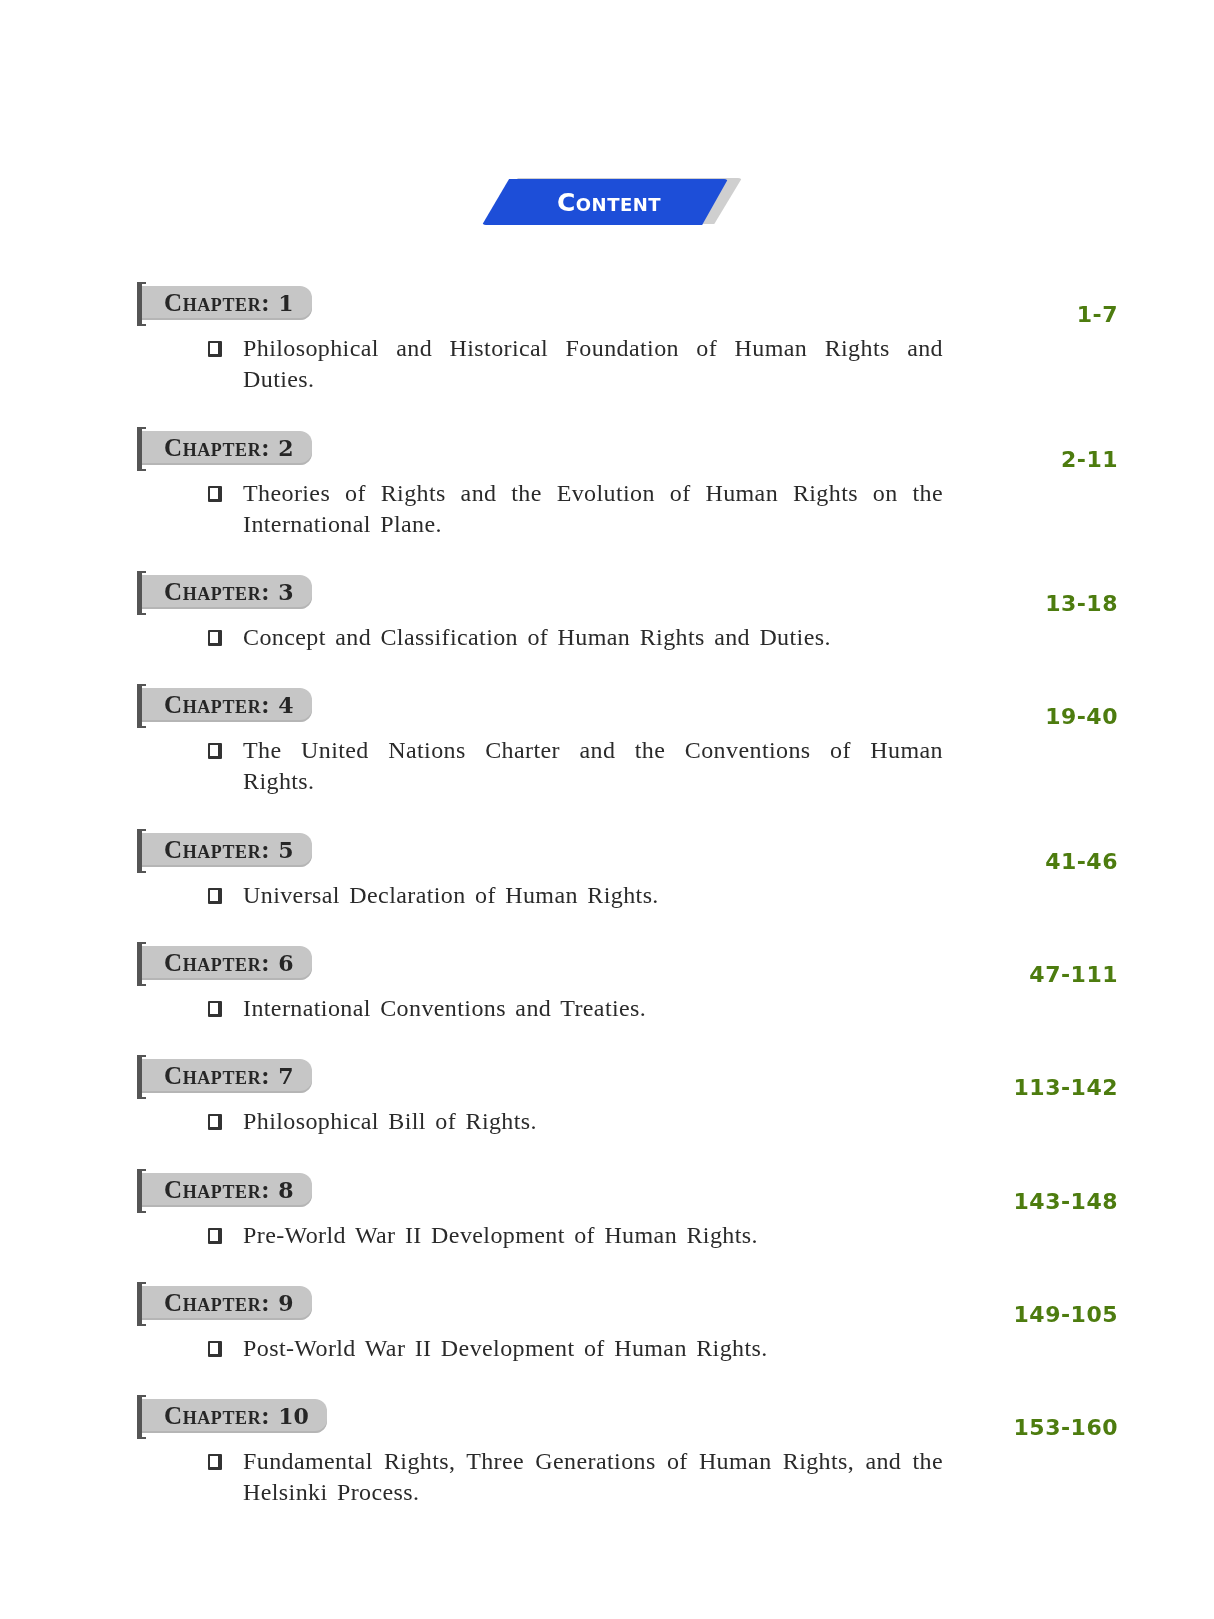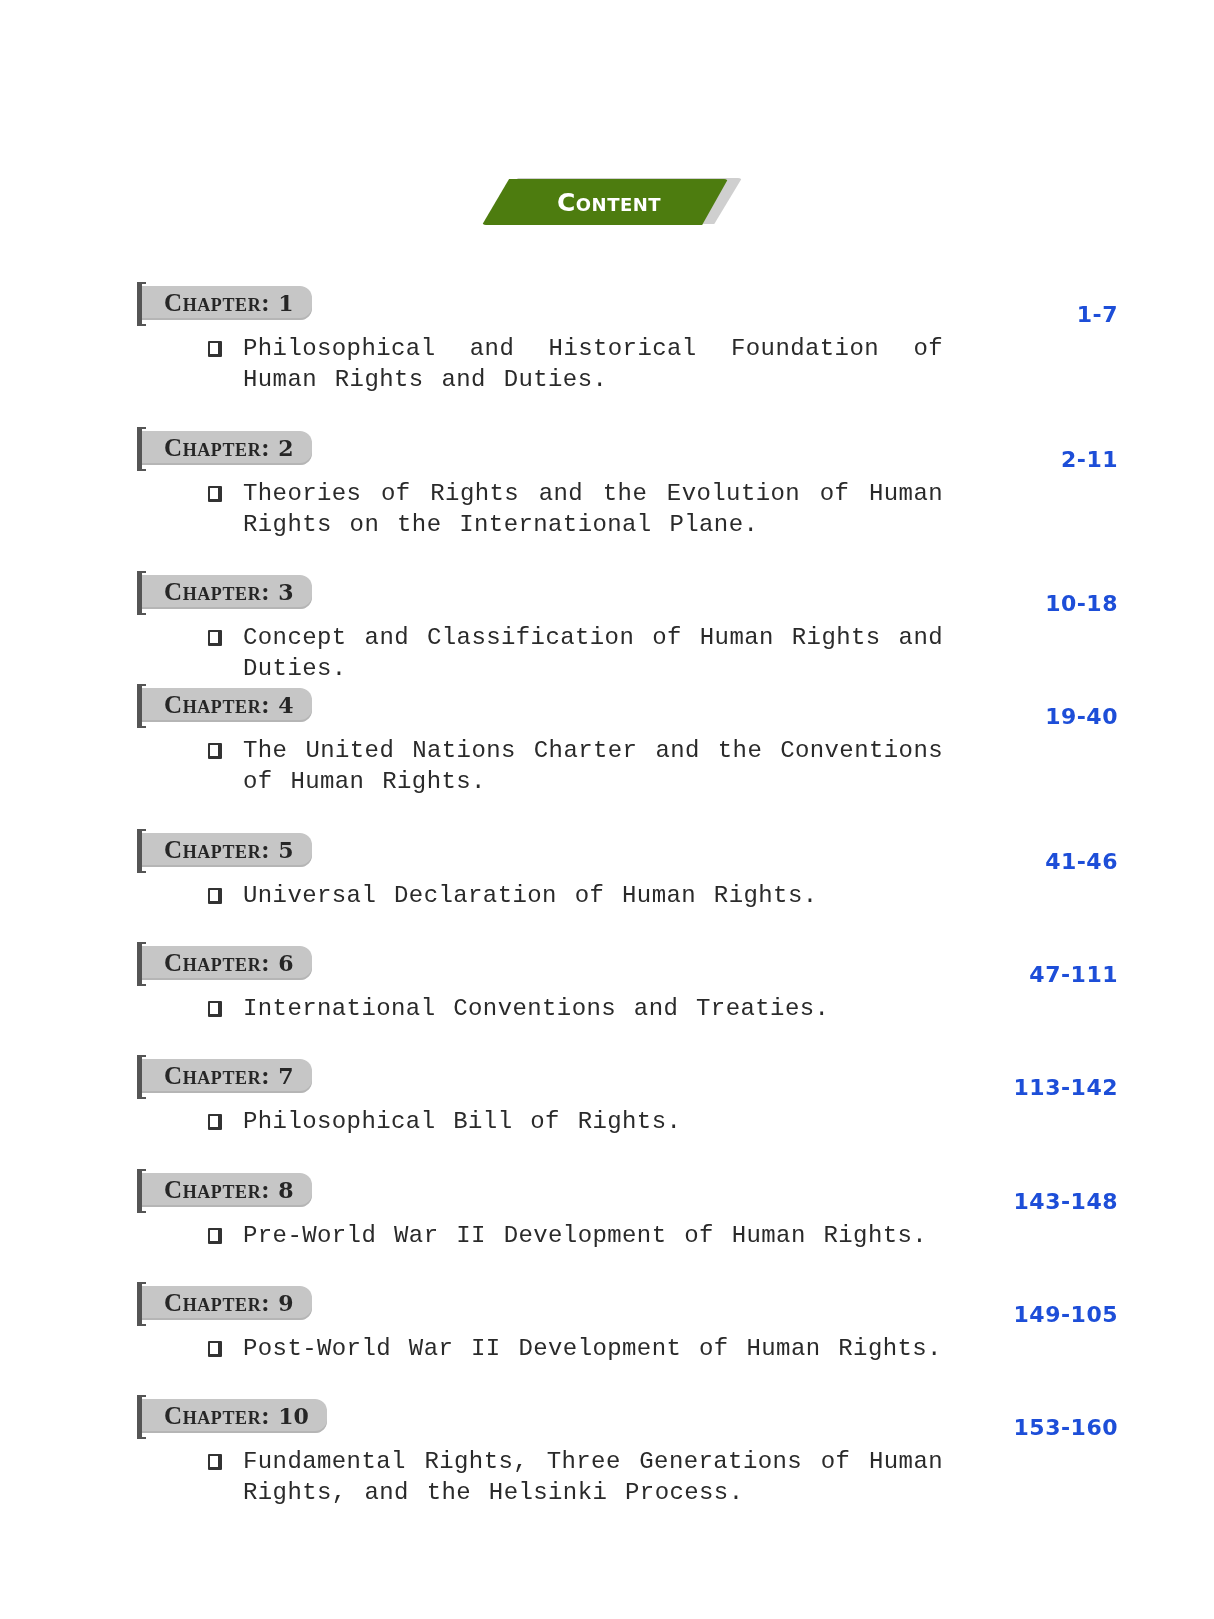--- a/index.html
+++ b/index.html
@@ -1,44 +1,44 @@
 <!DOCTYPE html>
 <html><head>
 <meta charset="utf-8">
 <style>
   html, body { margin: 0; padding: 0; background: #ffffff; }
   body { width: 1214px; height: 1619px; position: relative; overflow: hidden; font-family: "Liberation Serif", "DejaVu Serif", serif; color: #222; }
 
   .banner-wrap { position: absolute; left: 482px; top: 177px; width: 262px; height: 50px; }
   .banner-shadow { position: absolute; left: 8px; top: 1px; width: 252px; height: 46px; background: #cfcfcf;
     clip-path: polygon(11% 0, 100% 0, 89% 100%, 0 100%); border-radius: 4px; }
-  .banner { position: absolute; left: 0; top: 2px; width: 246px; height: 46px; background: #4d7c0f;
+  .banner { position: absolute; left: 0; top: 2px; width: 246px; height: 46px; background: #1d4ed8;
     clip-path: polygon(11% 0, 100% 0, 89.5% 100%, 0 100%); border-radius: 4px;
     display: flex; align-items: center; justify-content: center; }
   .banner-text { color: #ffffff; font-family: "DejaVu Sans", sans-serif; font-weight: bold; font-size: 25px;
     font-variant: small-caps; letter-spacing: 0.5px; padding-left: 8px; }
 
   .chapter { position: absolute; left: 0; width: 1214px; }
   .badge { position: absolute; left: 137px; top: 0; height: 34px; display: flex; align-items: stretch; }
   .badge-bracket { position: relative; width: 5px; background: #555; margin-top: -4px; margin-bottom: -6px; }
   .badge-bracket::before { content: ""; position: absolute; left: 0; top: 0; width: 9px; height: 2px; background: #555; }
   .badge-bracket::after { content: ""; position: absolute; left: 0; bottom: 0; width: 9px; height: 2px; background: #555; }
   .badge-body { background: #c6c6c6; border-radius: 0 12px 12px 0; padding: 0 18px 0 22px; display: flex; align-items: center;
     box-shadow: inset 0 -2px 0 #b5b5b5; }
   .badge-text { font-family: "Liberation Serif", serif; font-weight: bold; font-size: 25px; font-variant: small-caps;
     color: #262626; letter-spacing: 0.6px; }
   .badge-num { font-family: "DejaVu Serif", serif; font-weight: bold; font-size: 22px; color: #262626; margin-left: 8px; }
 
   .pages { position: absolute; right: 96px; top: 16px; font-family: "DejaVu Sans", sans-serif; font-weight: bold;
-    font-size: 22px; color: #1d4ed8; letter-spacing: 0.5px; }
+    font-size: 22px; color: #4d7c0f; letter-spacing: 0.5px; }
 
   .item { position: absolute; left: 208px; top: 47px; width: 740px; display: flex; }
   .checkbox { flex: 0 0 auto; width: 14px; height: 16px; border: 2px solid #333; border-right-width: 4px; border-bottom-width: 3px;
     margin-top: 8px; margin-right: 21px; box-sizing: border-box; border-radius: 1px; }
-  .item-text { font-family: Liberation Mono, monospace; font-size: 24px; line-height: 31px; color: #2a2a2a;
+  .item-text { font-family: Liberation Serif, serif; font-size: 24px; line-height: 31px; color: #2a2a2a;
     text-align: justify; letter-spacing: 0.4px; word-spacing: 3px; width: 700px; }
 </style>
 </head>
 <body>
 
 <div class="banner-wrap">
   <div class="banner-shadow"></div>
   <div class="banner">
     <span class="banner-text">Content</span>
   </div>
@@ -74,21 +74,21 @@
     </div>
   </div>
     <div class="chapter" style="top: 575px;">
     <div class="badge">
       <div class="badge-bracket"></div>
       <div class="badge-body">
         <span class="badge-text">Chapter:</span>
         <span class="badge-num">3</span>
       </div>
     </div>
-    <div class="pages">10-18</div>
+    <div class="pages">13-18</div>
     <div class="item">
       <span class="checkbox"></span>
       <span class="item-text">Concept and Classification of Human Rights and Duties.</span>
     </div>
   </div>
     <div class="chapter" style="top: 688px;">
     <div class="badge">
       <div class="badge-bracket"></div>
       <div class="badge-body">
         <span class="badge-text">Chapter:</span>

